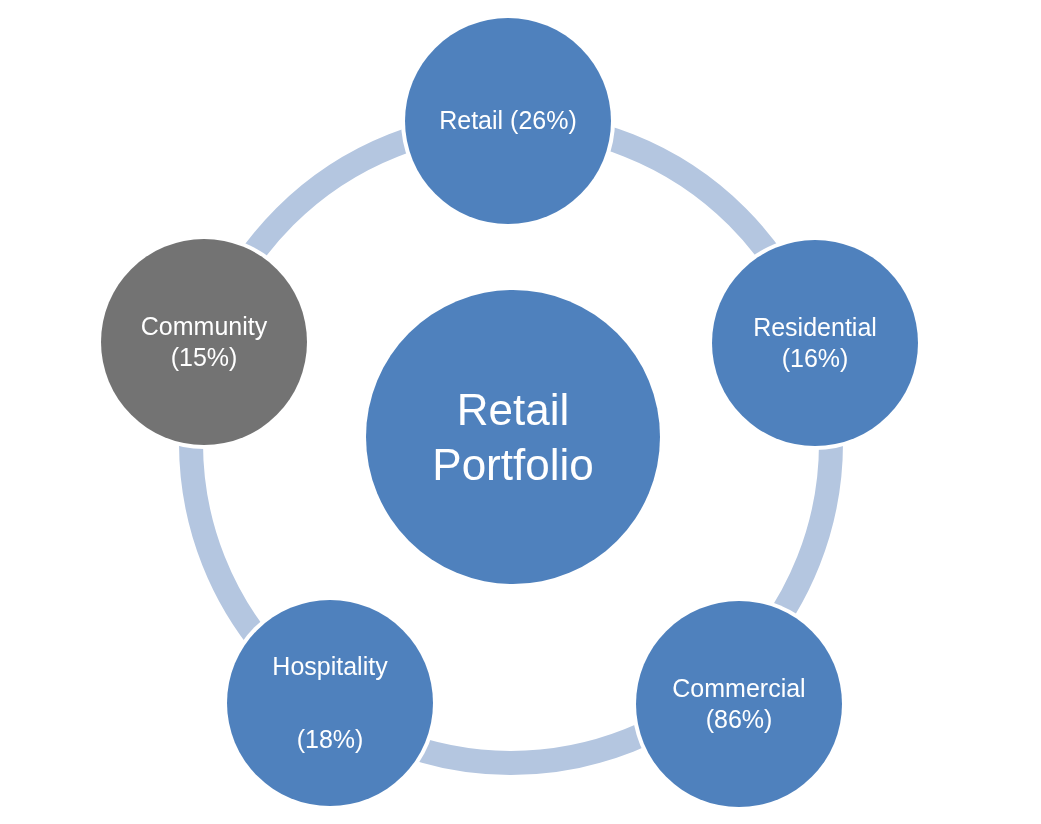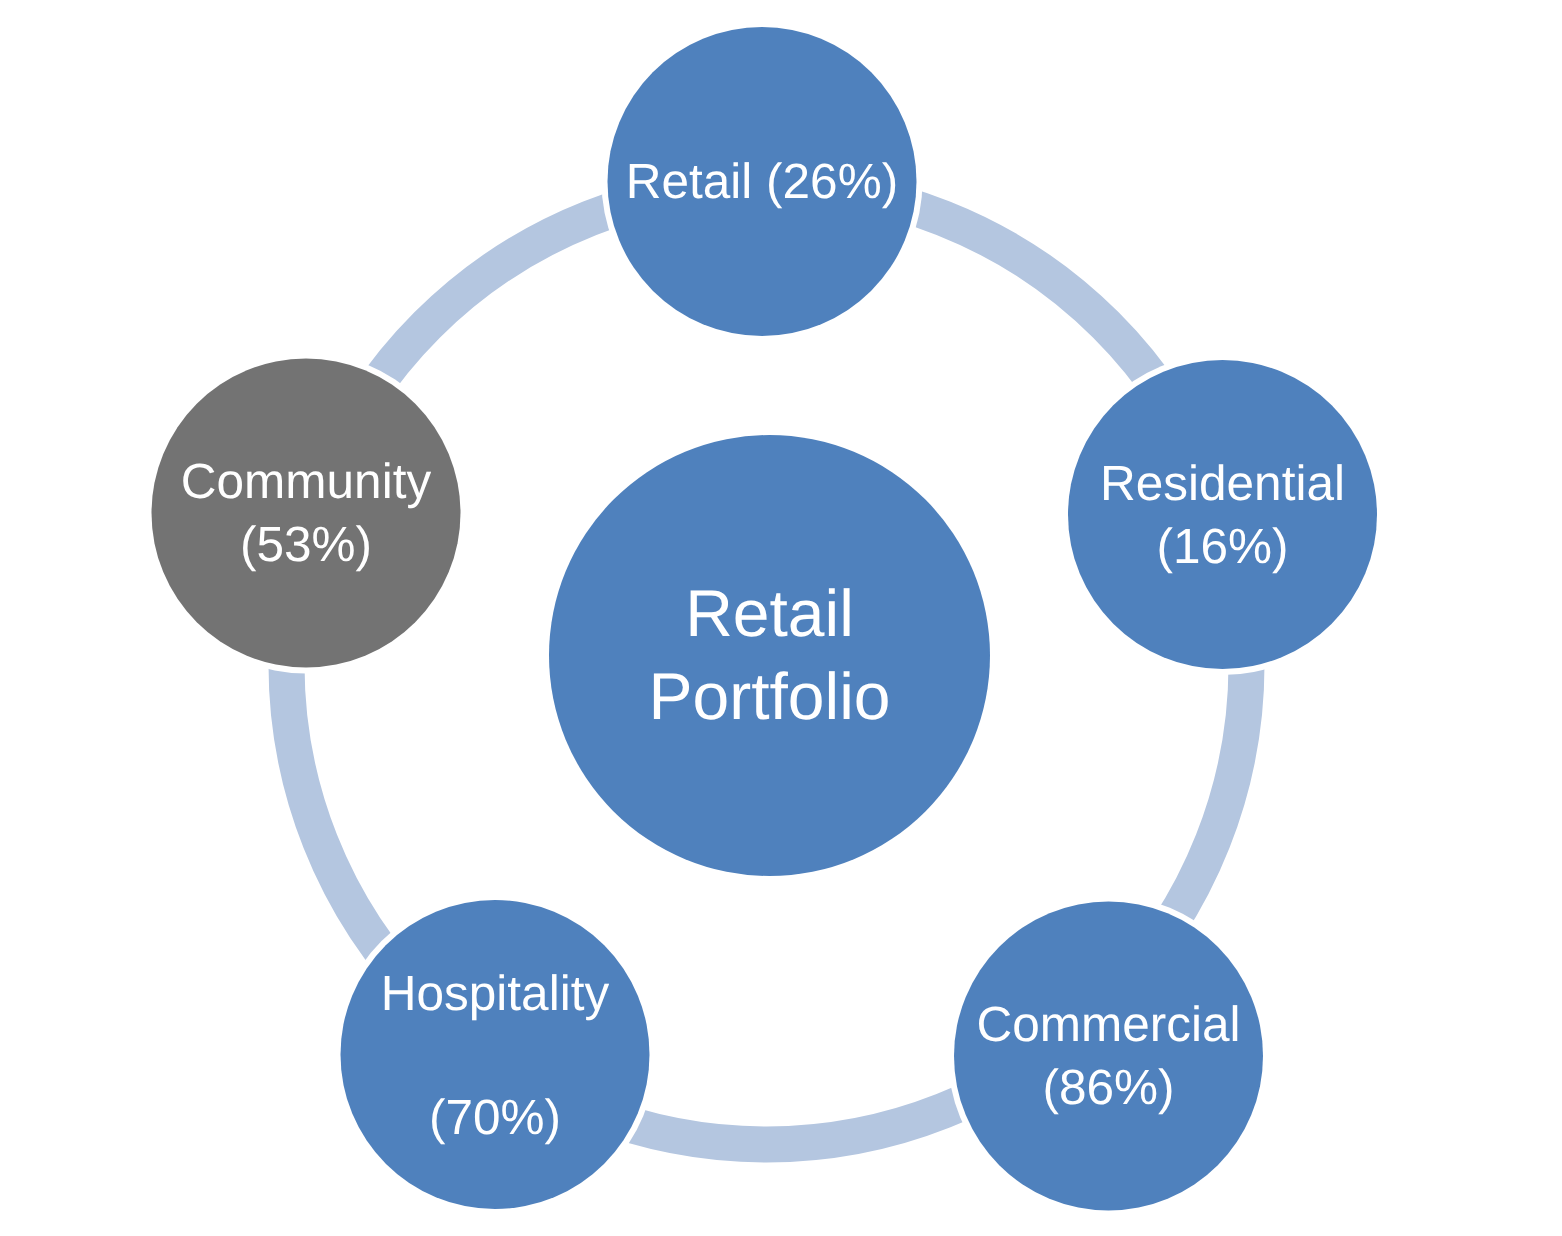--- a/index.html
+++ b/index.html
@@ -35,21 +35,21 @@
     align-items: center;
     justify-content: center;
     text-align: center;
     color: #ffffff;
     z-index: 2;
   }
   .node .line:empty { display: none; }
   .satellite {
     width: 206px;
     height: 206px;
-    font-size: 33px;
+    font-size: 25px;
     line-height: 1.26;
     box-shadow: 0 0 0 4px #ffffff;
   }
   .center-node {
     left: 366px;
     top: 290px;
     width: 294px;
     height: 294px;
     font-size: 44px;
     line-height: 1.26;
@@ -84,21 +84,21 @@
     <span class="line">(16%)</span>
   </div>
 
   <div class="node satellite node-commercial" style="background-color: rgb(79, 129, 189); color: rgb(255, 255, 255);">
     <span class="line">Commercial</span>
     <span class="line">(86%)</span>
   </div>
 
   <div class="node satellite node-hospitality" style="background-color: rgb(79, 129, 189); color: rgb(255, 255, 255); gap: 41px;">
     <span class="line">Hospitality</span>
-    <span class="line">(70%)</span>
+    <span class="line">(18%)</span>
   </div>
 
   <div class="node satellite node-community" style="background-color: #737373; color: rgb(255, 255, 255);">
     <span class="line">Community</span>
-    <span class="line">(53%)</span>
+    <span class="line">(15%)</span>
   </div>
 
 </div>
 
 </body></html>

